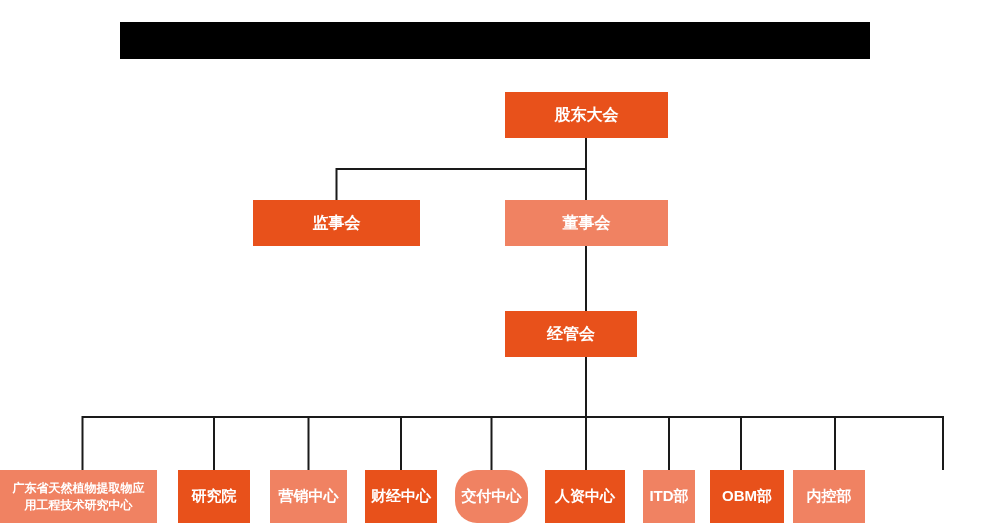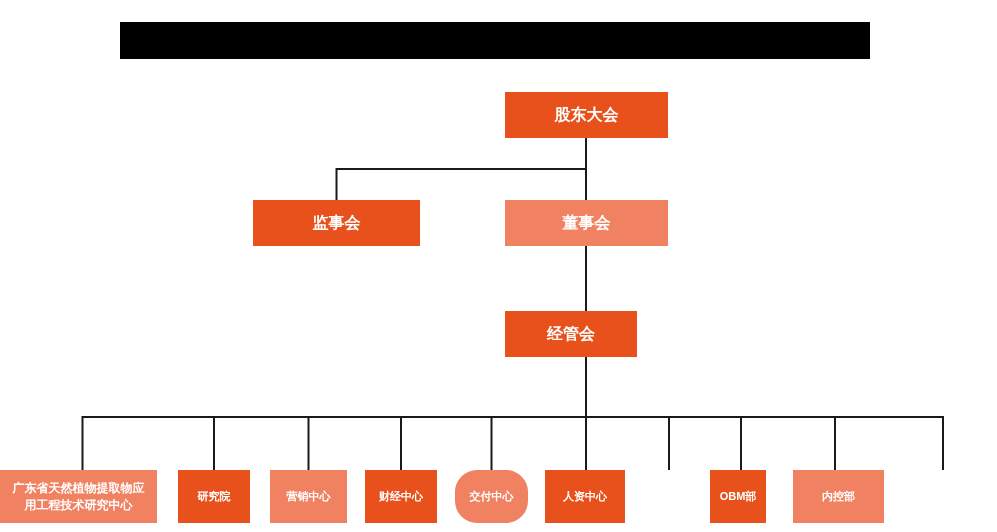--- a/index.html
+++ b/index.html
@@ -40,21 +40,21 @@
     align-items: center;
     justify-content: center;
     text-align: center;
     color: #ffffff;
     font-weight: bold;
     font-size: 16px;
     line-height: 1.25;
   }
   .primary   { background: var(--color-primary, #E8511B); }
   .secondary { background: var(--color-secondary, #F08262); text-align: center; }
-  .dept { top: 470px; height: 53px; font-size: 11px; }
+  .dept { top: 470px; height: 53px; font-size: 15px; }
   .dept.small { font-size: 12px; padding: 4px 9px; line-height: 1.4; }
 </style>
 </head>
 <body>
 
 <div class="canvas">
 
   <div class="redaction"></div>
 
   <svg class="connectors" width="997" height="532" viewBox="0 0 997 532">
@@ -86,19 +86,20 @@
   <div class="node dept primary" style="left:178px; width:72px;">研究院</div>
 
   <div class="node dept primary" style="left:365px; width:72px;">财经中心</div>
 
   <div class="node dept secondary" style="left:270px; width:77px;">营销中心</div>
 
   <div class="node dept secondary" style="left:455px; width:73px;border-radius:22px;">交付中心</div>
 
   <div class="node dept primary" style="left:545px; width:80px;">人资中心</div>
 
+  <div class="node dept secondary" style="left:643px; width:52px;">ITD部</div>
 
-  <div class="node dept primary" style="left:710px; width:56px;">OBM部</div>
+  <div class="node dept primary" style="left:710px; width:74px;">OBM部</div>
 
-  <div class="node dept secondary" style="left:793px; width:91px;">内控部</div>
+  <div class="node dept secondary" style="left:793px; width:72px;">内控部</div>
 
 
 </div>
 
 </body></html>

